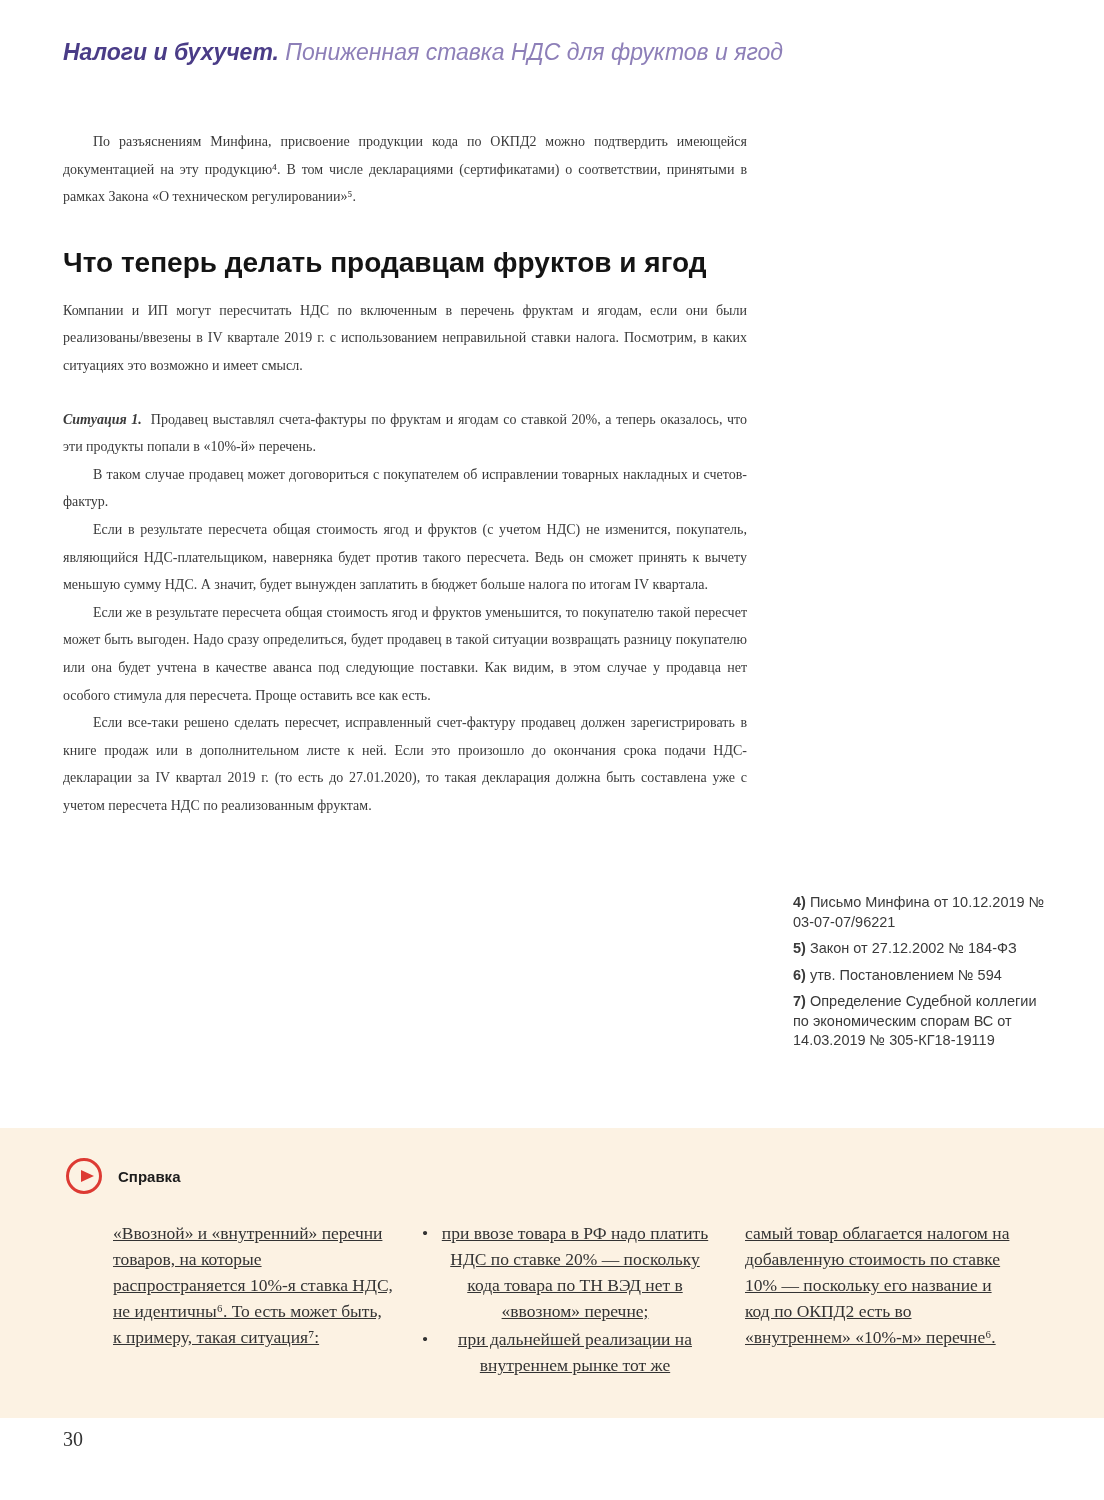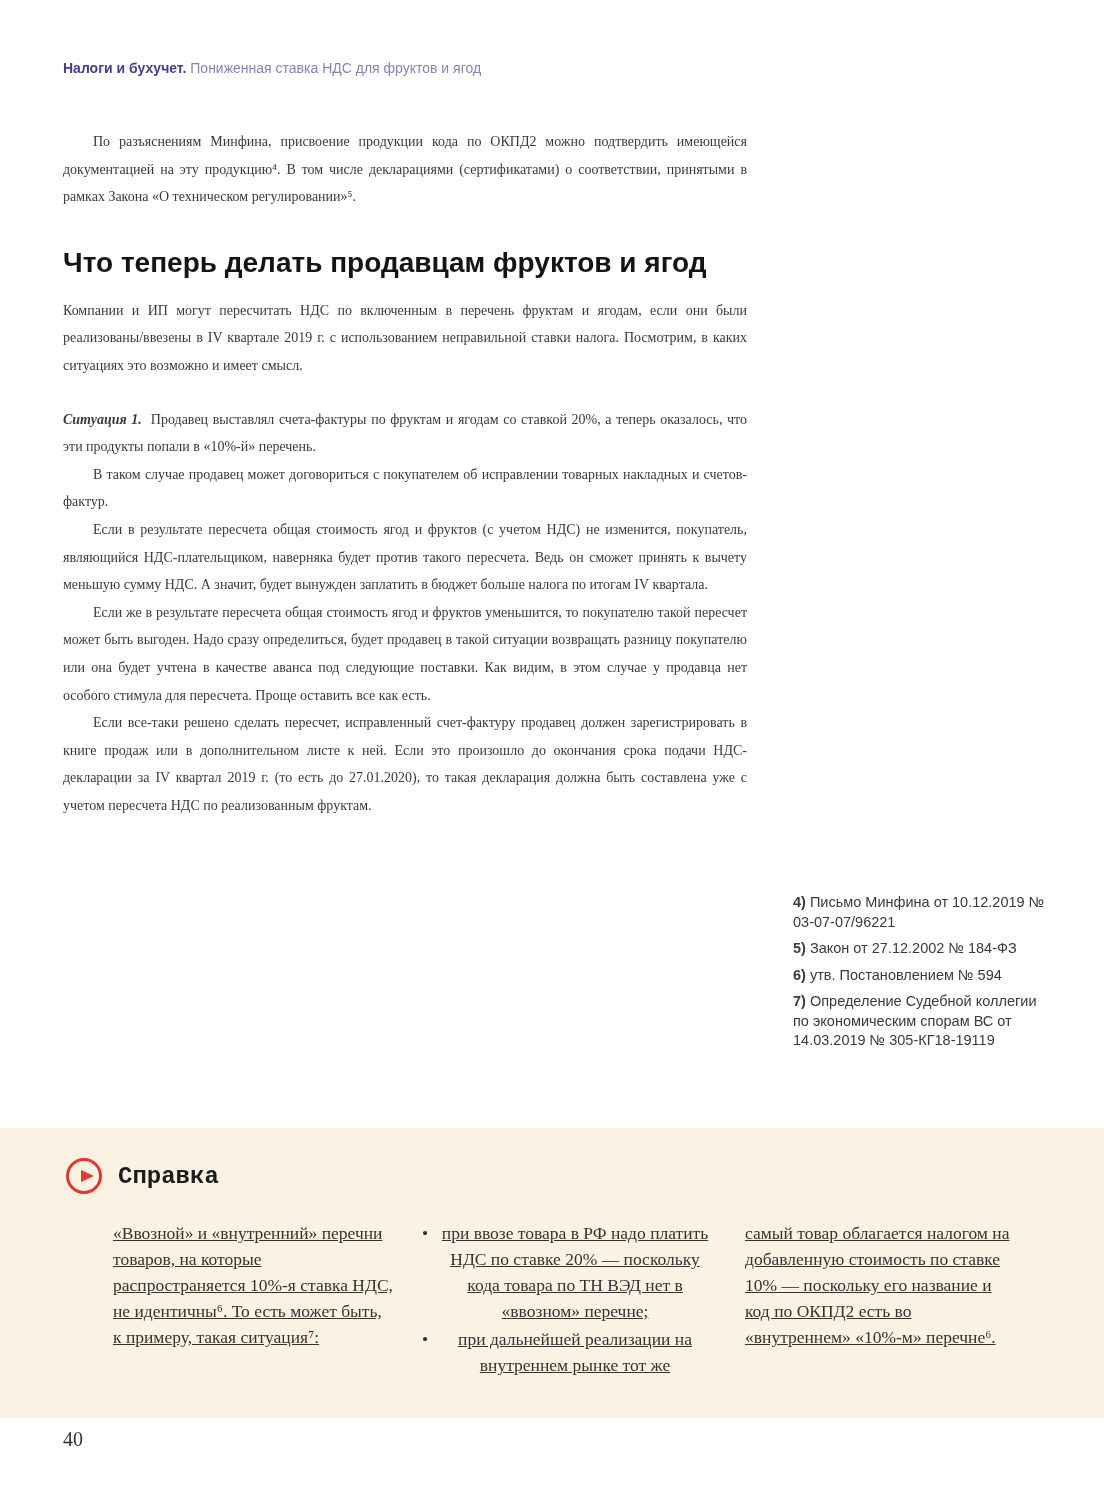--- a/index.html
+++ b/index.html
@@ -12,23 +12,23 @@
   }
   .page {
     position: relative;
     width: 1104px; height: 1500px;
     overflow: hidden;
     background: #ffffff;
   }
 
   
   .header {
-    position: absolute; left: 63px; top: 56px; width: 900px;
+    position: absolute; left: 63px; top: 40px; width: 900px;
     font-family: "Liberation Sans", "DejaVu Sans", sans-serif;
-    font-size: 14px; line-height: 24px;
+    font-size: 23px; line-height: 24px; font-style: italic;
   }
   .header .brand { font-weight: bold; color: #4a3c87; }
   .header .subtitle { color: #8d7fb8; }
 
   
   .main-col {
     position: absolute; left: 63px; top: 128px; width: 684px;
   }
   .main-col p {
     margin: 0;
@@ -74,22 +74,22 @@
   .play-icon::before {
     content: "";
     position: absolute; left: 12px; top: 9px;
     width: 0; height: 0;
     border-left: 13px solid #dd3a33;
     border-top: 6.5px solid transparent;
     border-bottom: 6.5px solid transparent;
   }
   .spravka-title {
     margin-left: 16px;
-    font-size: 24px; font-weight: bold; color: #1c1c1c;
-    font-family: Liberation Mono, monospace;
+    font-size: 15px; font-weight: bold; color: #1c1c1c;
+    font-family: Liberation Sans, sans-serif;
     text-align: center;
   }
   .sp-col {
     position: absolute; top: 92px;
     font-size: 17.5px; line-height: 26px; color: #333333; text-decoration: underline;
   }
   .sp-col-1 { left: 113px; width: 280px; }
   .sp-col-2 { left: 420px; width: 292px; text-align: center; }
   .sp-col-3 { left: 745px; width: 270px; }
   .sp-col ul { margin: 0; padding: 0; list-style: none; }
@@ -141,15 +141,15 @@
     <div class="sp-col sp-col-1">«Ввозной» и «внутренний» перечни товаров, на которые распространяется 10%-я ставка НДС, не идентичны⁶. То есть может быть, к примеру, такая ситуация⁷:</div>
     <div class="sp-col sp-col-2">
       <ul>
         <li>при ввозе товара в РФ надо платить НДС по ставке 20% — поскольку кода товара по ТН ВЭД нет в «ввозном» перечне;</li>
         <li>при дальнейшей реализации на внутреннем рынке тот же</li>
       </ul>
     </div>
     <div class="sp-col sp-col-3">самый товар облагается налогом на добавленную стоимость по ставке 10% — поскольку его название и код по ОКПД2 есть во «внутреннем» «10%-м» перечне⁶.</div>
   </div>
 
-  <div class="page-number">40</div>
+  <div class="page-number">30</div>
 
 </div>
 
 </body></html>

